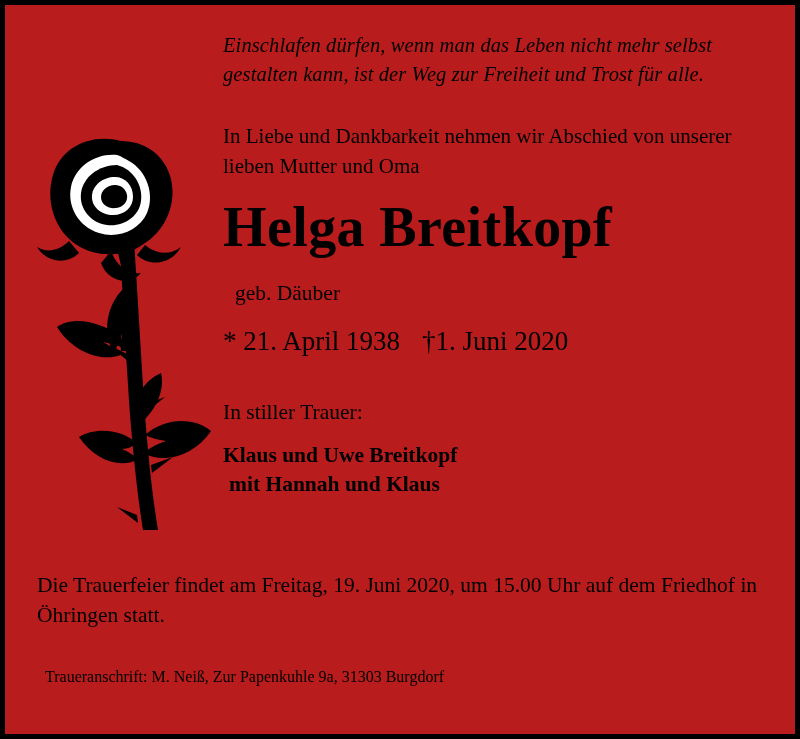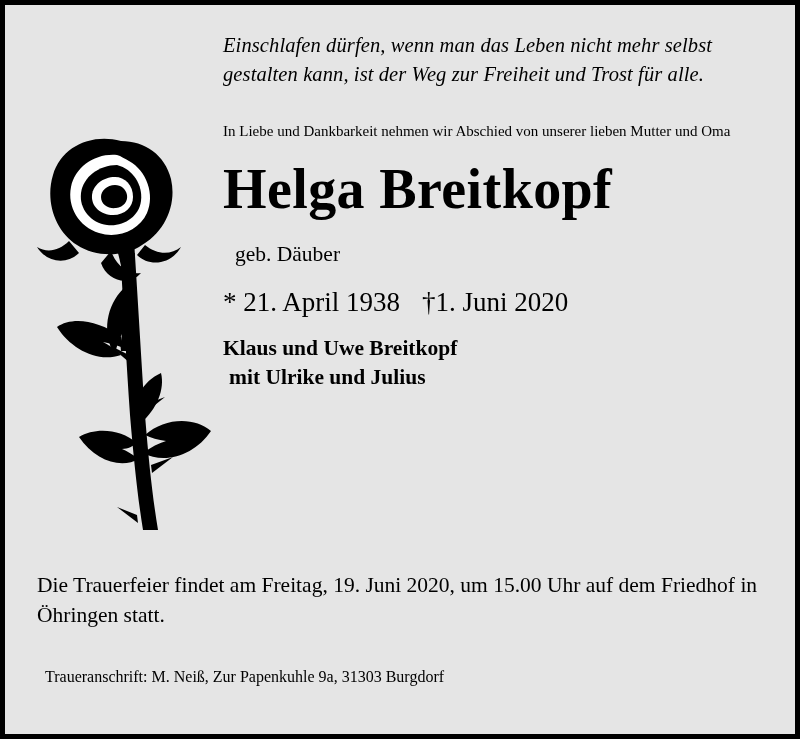--- a/index.html
+++ b/index.html
@@ -13,21 +13,21 @@
     overflow: hidden;
     font-family: "Liberation Serif", serif;
     color: #000000;
   }
 
   .obituary {
     position: relative;
     box-sizing: border-box;
     width: 800px;
     height: 739px;
-    background: #e5e5e5;
+    background: #b91c1c;
     border: 5px solid #000000;
     padding: 0;
   }
 
   .inner {
     position: relative;
     width: 100%;
     height: 100%;
     box-sizing: border-box;
   }
@@ -57,21 +57,21 @@
   .quote {
     font-style: italic;
     font-size: 20.5px;
     line-height: 1.42;
     margin: 0;
     letter-spacing: 0.1px;
   }
 
   .intro {
     margin: 0;
-    font-size: 15px;
+    font-size: 21px;
     line-height: 1.43;
     padding-top: 32px;
   }
 
   .name {
     margin: 0;
     padding-top: 14px;
     font-size: 56px;
     font-weight: bold;
     letter-spacing: 0.4px;
@@ -182,23 +182,24 @@
     </div>
 
     <div class="text-col">
       <p class="quote">Einschlafen dürfen, wenn man das Leben nicht mehr selbst gestalten kann, ist der Weg zur Freiheit und Trost für alle.</p>
       <p class="intro">In Liebe und Dankbarkeit nehmen wir Abschied von unserer lieben Mutter und Oma</p>
       <h1 class="name">Helga Breitkopf</h1>
       <p class="maiden">geb. Däuber</p>
       <p class="dates">
         <span>* 21. April 1938</span><span class="gap"></span><span>†1. Juni 2020</span>
       </p>
+      <p class="mourn-label">In stiller Trauer:</p>
       <div class="mourners">
         <div>Klaus und Uwe Breitkopf</div>
-        <div class="indent">mit Ulrike und Julius</div>
+        <div class="indent">mit Hannah und Klaus</div>
       </div>
     </div>
 
     <div class="footer">
       <p class="ceremony">Die Trauerfeier findet am Freitag, 19. Juni 2020, um 15.00 Uhr auf dem Friedhof in Öhringen statt.</p>
       <p class="address">Traueranschrift: M. Neiß, Zur Papenkuhle 9a, 31303 Burgdorf</p>
     </div>
 
   </div>
 </div>

